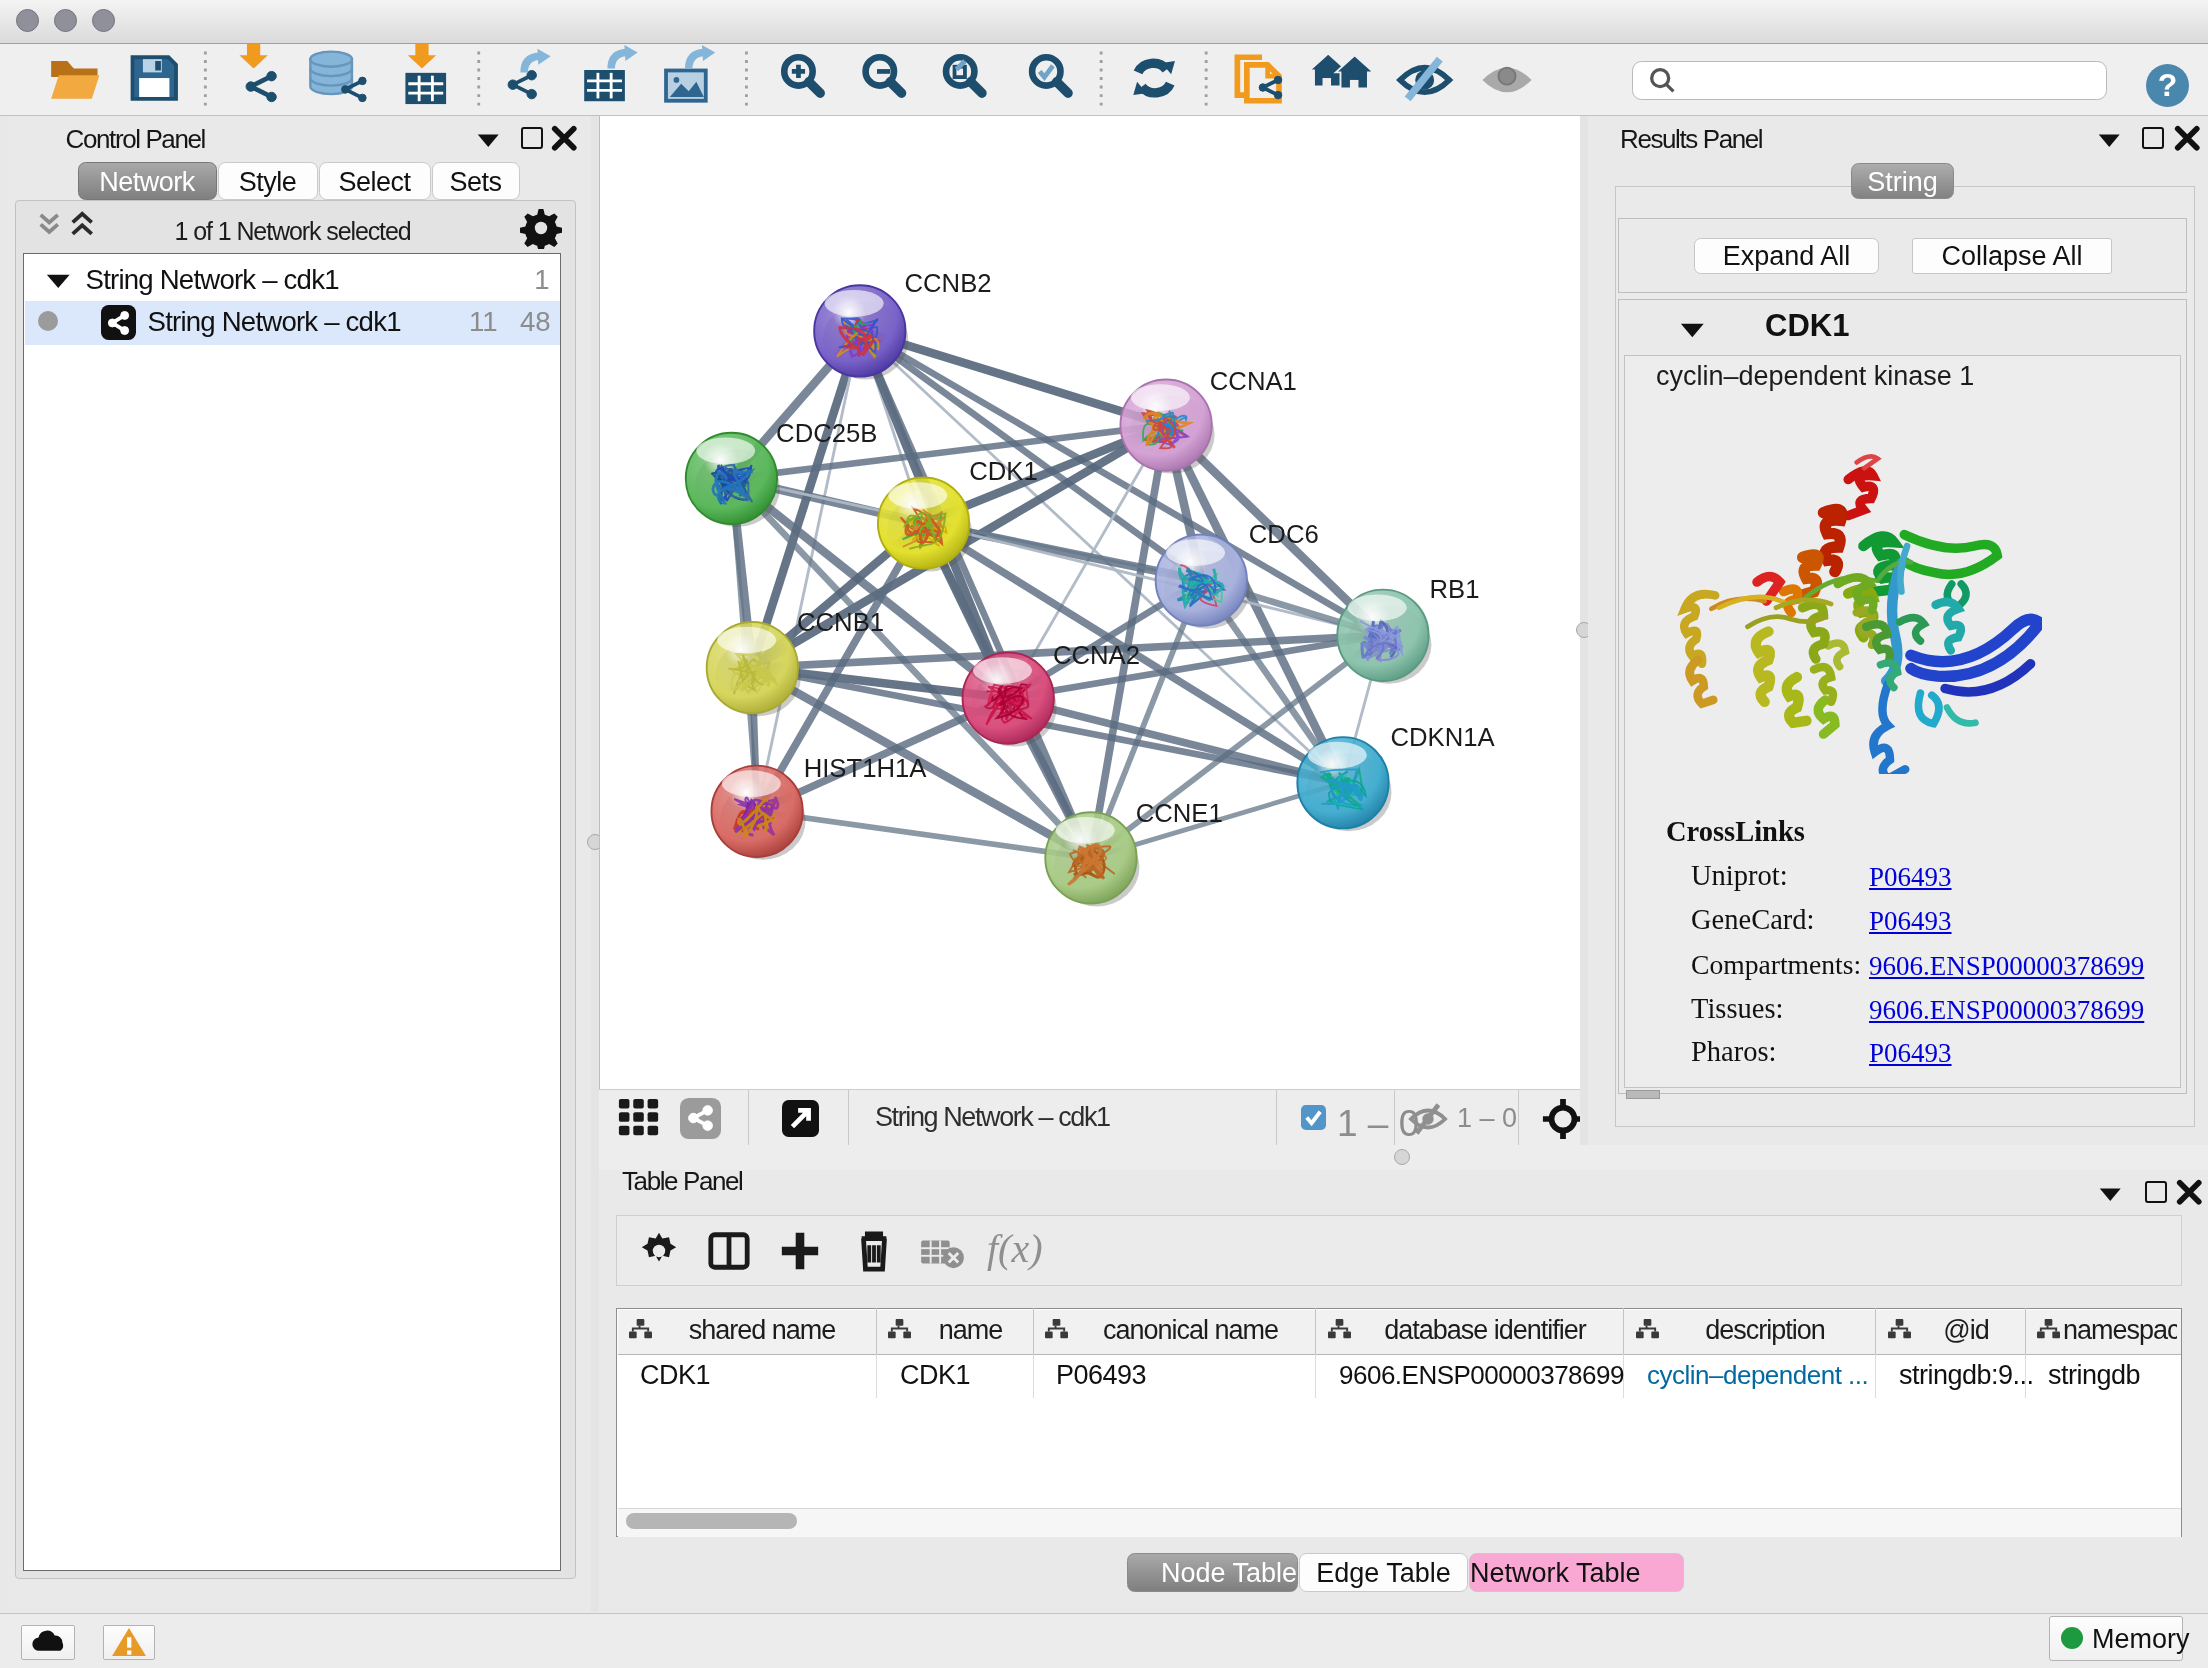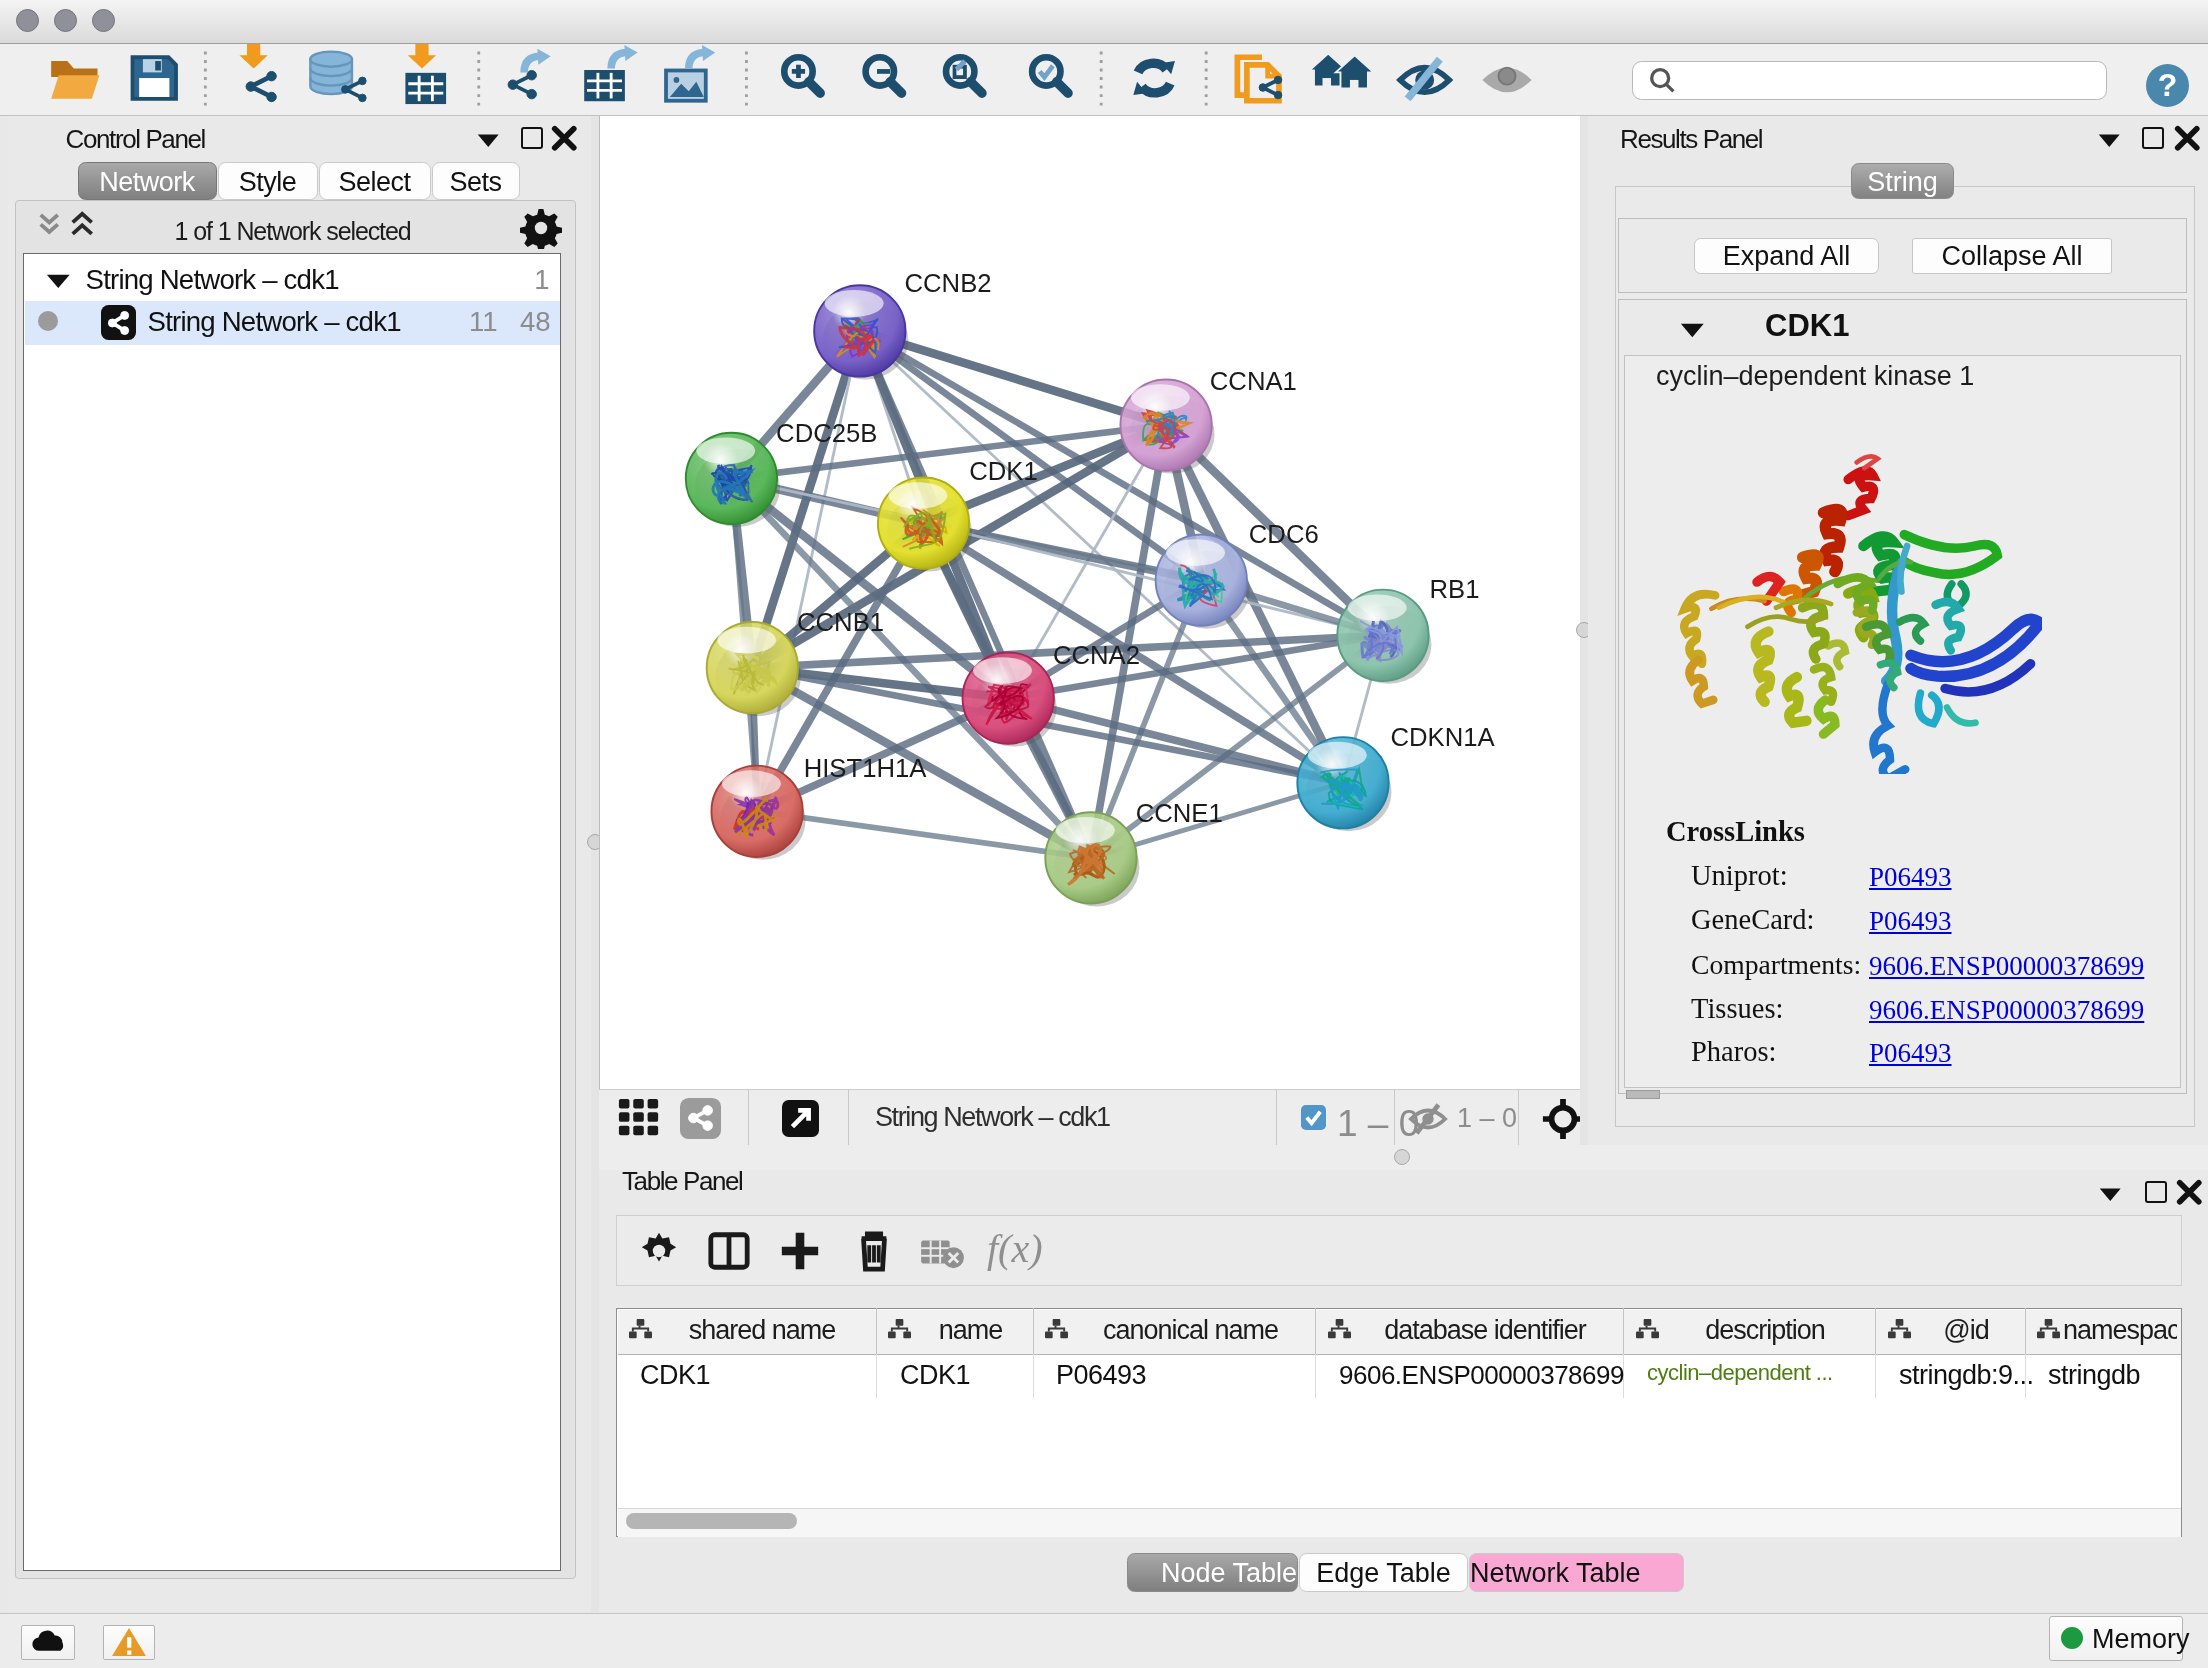--- a/index.html
+++ b/index.html
@@ -706,21 +706,21 @@
 <div style="position:absolute;left:277px;top:184px;width:1px;height:44px;background:#dcdcdc;"></div>
     <div style="position:absolute;left:434px;top:184px;width:1px;height:44px;background:#dcdcdc;"></div>
     <div style="position:absolute;left:716px;top:184px;width:1px;height:44px;background:#dcdcdc;"></div>
     <div style="position:absolute;left:1024px;top:184px;width:1px;height:44px;background:#dcdcdc;"></div>
     <div style="position:absolute;left:1276px;top:184px;width:1px;height:44px;background:#dcdcdc;"></div>
     <div style="position:absolute;left:1426px;top:184px;width:1px;height:44px;background:#dcdcdc;"></div>
     <div style="position:absolute;left:41px;top:190px;font-size:27px;letter-spacing:-0.5px;color:#111;white-space:nowrap;">CDK1</div>
     <div style="position:absolute;left:301px;top:190px;font-size:27px;letter-spacing:-0.5px;color:#111;white-space:nowrap;">CDK1</div>
     <div style="position:absolute;left:457px;top:190px;font-size:27px;letter-spacing:-0.5px;color:#111;white-space:nowrap;">P06493</div>
     <div style="position:absolute;left:740px;top:190px;font-size:26px;letter-spacing:-0.5px;color:#111;white-space:nowrap;">9606.ENSP00000378699</div>
-    <div style="position:absolute;left:1048px;top:190px;font-size:22px;letter-spacing:-0.5px;color:#4d7c0f;white-space:nowrap;">cyclin–dependent ...</div>
+    <div style="position:absolute;left:1048px;top:190px;font-size:26px;letter-spacing:-0.5px;color:#0369a1;white-space:nowrap;">cyclin–dependent ...</div>
     <div style="position:absolute;left:1300px;top:190px;font-size:27px;letter-spacing:-0.5px;color:#111;white-space:nowrap;">stringdb:9...</div>
     <div style="position:absolute;left:1449px;top:190px;font-size:27px;letter-spacing:-0.5px;color:#111;white-space:nowrap;">stringdb</div>
 <div style="position:absolute;left:19px;top:338px;width:1563px;height:27.6px;background:#f6f6f6;border-top:1px solid #d8d8d8;"></div>
 <div style="position:absolute;left:27px;top:343px;width:171px;height:16px;background:#b5b5b5;border-radius:8.6px;"></div>
 
 <div style="position:absolute;left:528px;top:383px;width:171px;height:39px;background:linear-gradient(#a9a9a9,#7f7f7f);border:1px solid #8a8a8a;border-radius:7.6px;color:#fff;font-size:27px;text-align:right;line-height:39px;box-sizing:border-box;">Node Table</div>
 <div style="position:absolute;left:700px;top:383px;width:169px;height:39px;background:#fdfdfd;border:1px solid #c9c9c9;border-radius:7.6px;color:#111;font-size:27px;text-align:center;line-height:39px;box-sizing:border-box;">Edge Table</div>
 <div style="position:absolute;left:870px;top:383px;width:215px;height:39px;background:#f9a8d4;border:1px solid #c9c9c9;border-radius:7.6px;color:#111;font-size:27px;text-align:left;line-height:39px;box-sizing:border-box;">Network Table</div>
 </div>
 <div class="abs" id="statusbar">

